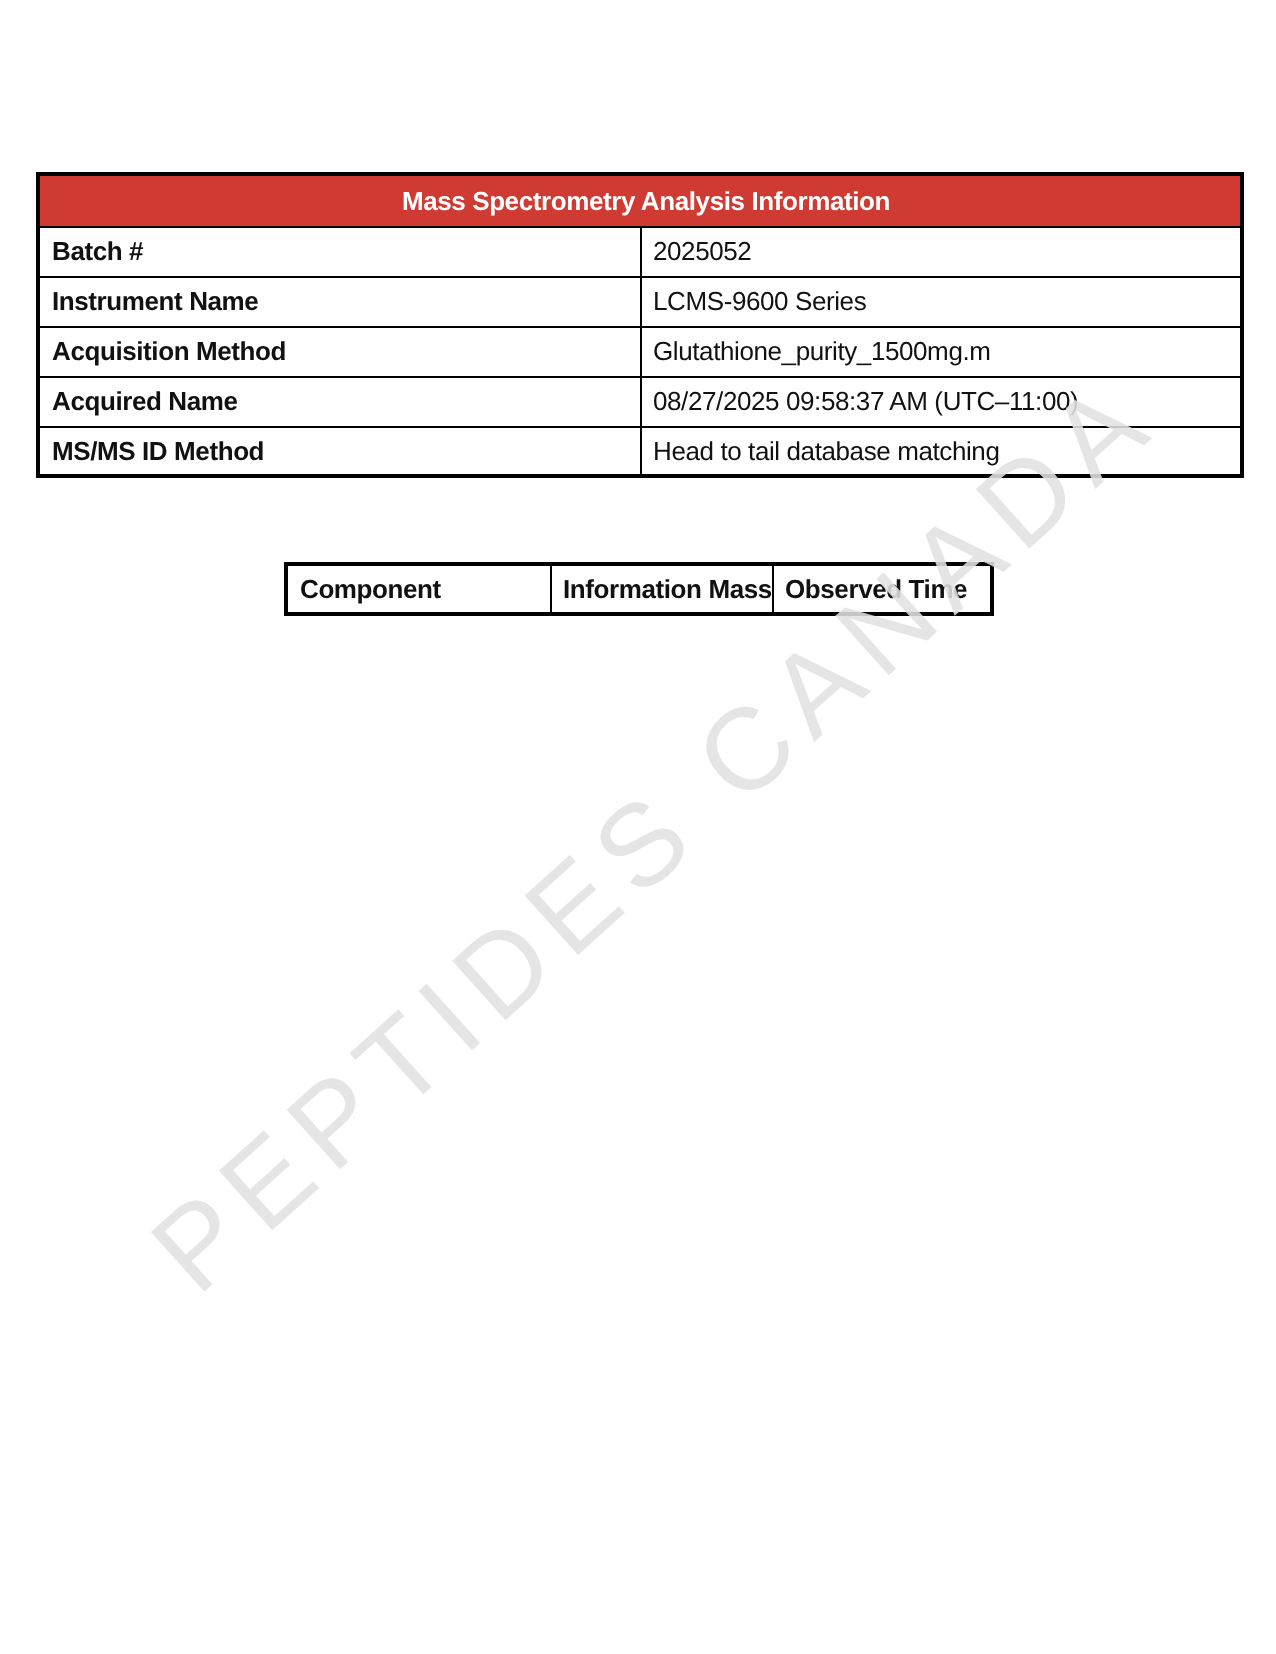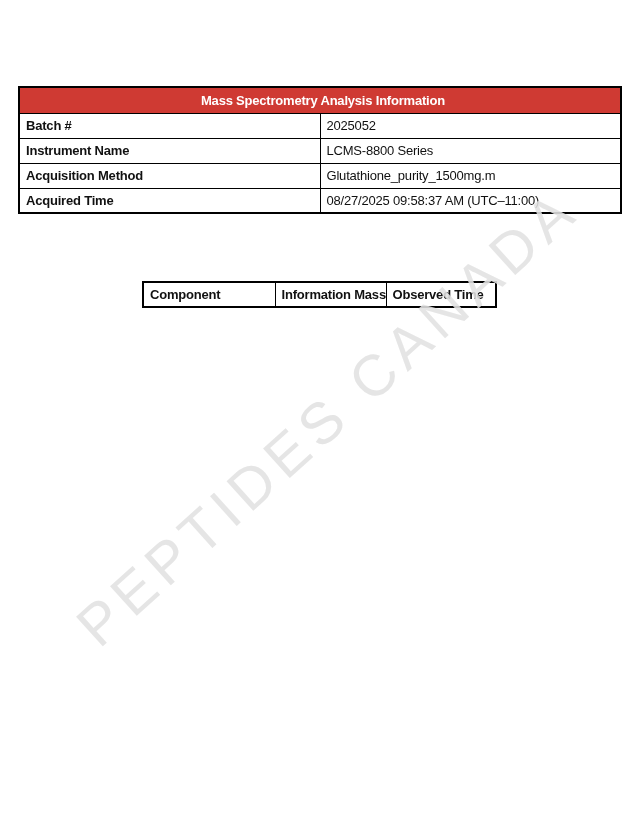--- a/index.html
+++ b/index.html
@@ -81,29 +81,33 @@
     <tbody>
       <tr class="bandrow">
         <td class="band" colspan="2">Mass Spectrometry Analysis Information</td>
       </tr>
       <tr class="datarow">
         <td class="lbl">Batch #</td>
         <td class="val">2025052</td>
       </tr>
       <tr class="datarow">
         <td class="lbl">Instrument Name</td>
-        <td class="val">LCMS-8800 Series</td>
+        <td class="val">LCMS-9600 Series</td>
       </tr>
       <tr class="datarow">
         <td class="lbl">Acquisition Method</td>
         <td class="val">Glutathione_purity_1500mg.m</td>
       </tr>
       <tr class="datarow">
-        <td class="lbl">Acquired Time</td>
+        <td class="lbl">Acquired Name</td>
         <td class="val">08/27/2025 09:58:37 AM (UTC–11:00)</td>
+      </tr>
+      <tr class="datarow">
+        <td class="lbl">MS/MS ID Method</td>
+        <td class="val">Head to tail database matching</td>
       </tr>
     </tbody>
   </table>
 
   <table class="tbl tbl2">
     <colgroup>
         <col style="width:132px">
         <col style="width:111px">
         <col>
       </colgroup>

